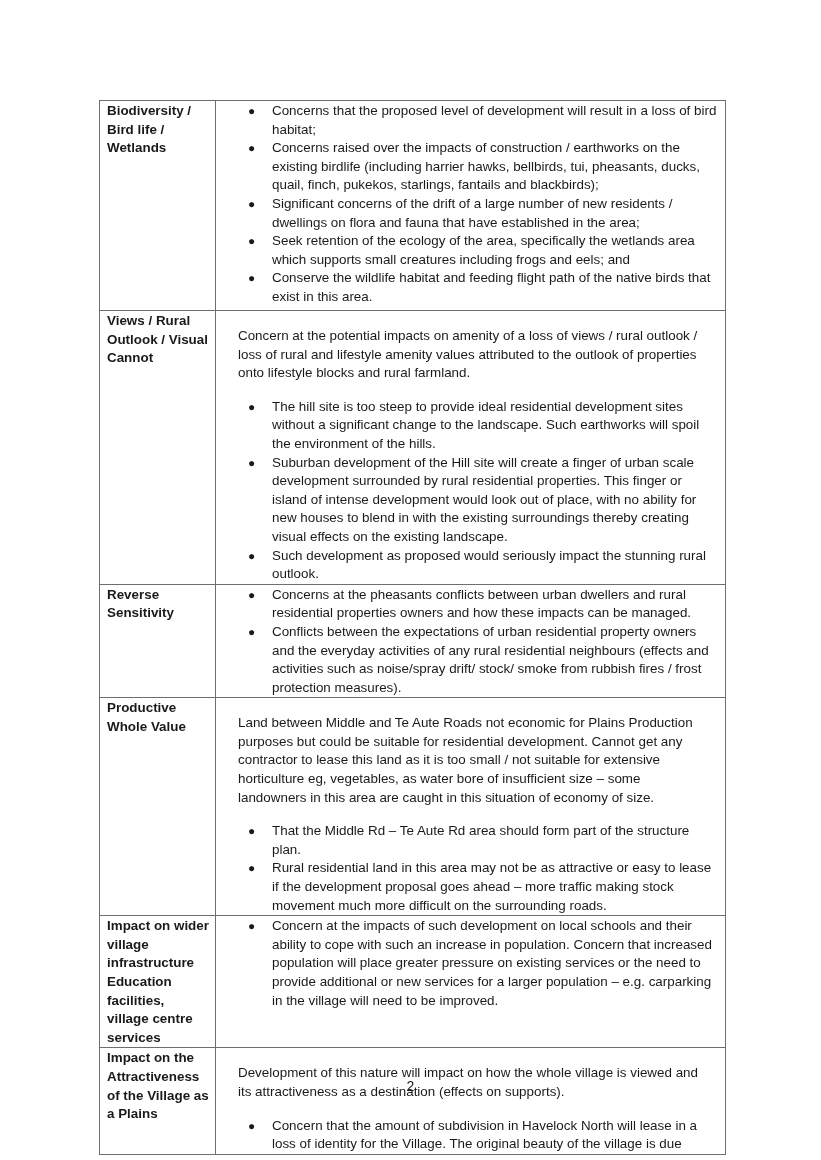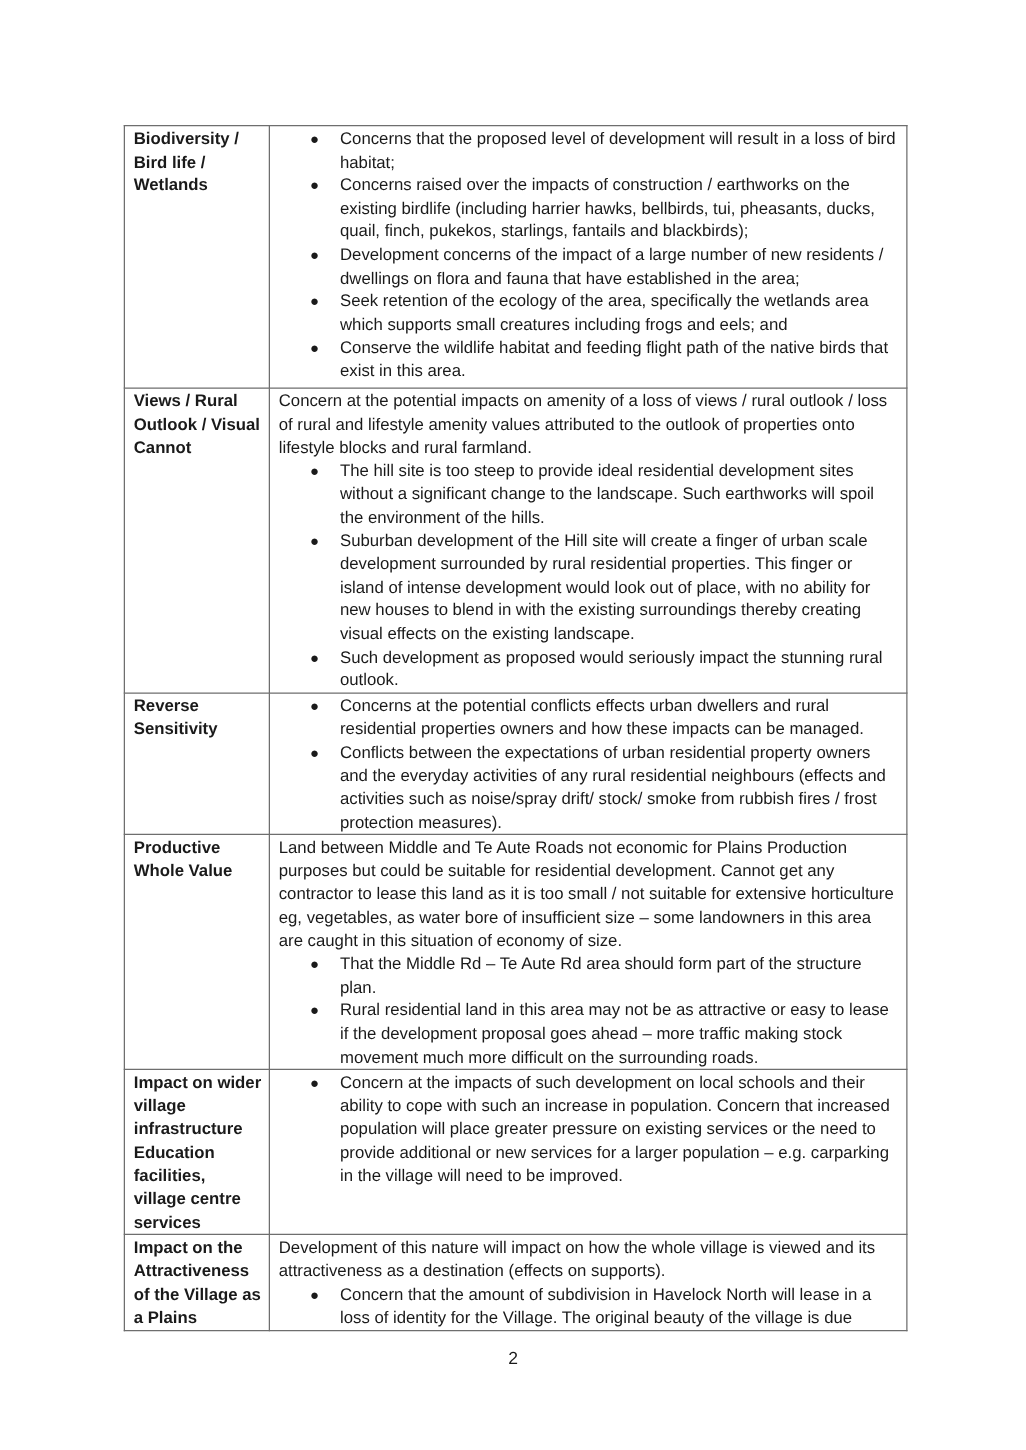--- a/index.html
+++ b/index.html
@@ -11,38 +11,38 @@
     border-collapse: collapse; table-layout: fixed;
     font-size: 13.4px; line-height: 18.6px;
   }
   table.concerns td { border: 1px solid #6e6e6e; vertical-align: top; padding: 1px 6px 0 7px; }
   td.topic { width: 102px; font-weight: bold; padding-left: 7px; }
   td.body { padding-left: 6px; padding-right: 6px; }
   ul.bullets { list-style: none; margin: 0; padding: 0 0 0 49px; }
   ul.bullets li { position: relative; margin: 0; }
   ul.bullets li .bullet { position: absolute; left: -24px; top: 0; font-size: 12px; }
   ul.bullets.indented { padding-left: 49px; }
-  p.intro { margin: 0; }
+  p.intro { margin: 15px; }
   .page-number { position: absolute; left: 0; width: 821px; top: 1076px; text-align: center;
                  font-size: 14px; }
 </style>
 </head>
 <body>
 
 <div class="page">
   <table class="concerns">
     <tbody id="table-body">
 
       <tr style="height:210px">
         <td class="topic" style="width:102px">Biodiversity / Bird life / Wetlands</td>
         <td class="body">
           <ul class="bullets">
             <li><span class="bullet">●</span><span>Concerns that the proposed level of development will result in a loss of bird habitat;</span></li>
             <li><span class="bullet">●</span><span>Concerns raised over the impacts of construction / earthworks on the existing birdlife (including harrier hawks, bellbirds, tui, pheasants, ducks, quail, finch, pukekos, starlings, fantails and blackbirds);</span></li>
-            <li><span class="bullet">●</span><span>Development concerns of the impact of a large number of new residents / dwellings on flora and fauna that have established in the area;</span></li>
+            <li><span class="bullet">●</span><span>Significant concerns of the drift of a large number of new residents / dwellings on flora and fauna that have established in the area;</span></li>
             <li><span class="bullet">●</span><span>Seek retention of the ecology of the area, specifically the wetlands area which supports small creatures including frogs and eels; and</span></li>
             <li><span class="bullet">●</span><span>Conserve the wildlife habitat and feeding flight path of the native birds that exist in this area.</span></li>
           </ul>
         </td>
       </tr>
 
       <tr style="height:243px">
         <td class="topic">Views / Rural Outlook / Visual Cannot</td>
         <td class="body">
           <p class="intro">Concern at the potential impacts on amenity of a loss of views / rural outlook / loss of rural and lifestyle amenity values attributed to the outlook of properties onto lifestyle blocks and rural farmland.</p>
@@ -51,21 +51,21 @@
             <li><span class="bullet">●</span><span>Suburban development of the Hill site will create a finger of urban scale development surrounded by rural residential properties.  This finger or island of intense development would look out of place, with no ability for new houses to blend in with the existing surroundings thereby creating visual effects on the existing landscape.</span></li>
             <li><span class="bullet">●</span><span>Such development as proposed would seriously impact the stunning rural outlook.</span></li>
           </ul>
         </td>
       </tr>
 
       <tr style="height:113px">
         <td class="topic">Reverse Sensitivity</td>
         <td class="body">
           <ul class="bullets">
-            <li><span class="bullet">●</span><span>Concerns at the potential conflicts effects urban dwellers and rural residential properties owners and how these impacts can be managed.</span></li>
+            <li><span class="bullet">●</span><span>Concerns at the pheasants conflicts between urban dwellers and rural residential properties owners and how these impacts can be managed.</span></li>
             <li><span class="bullet">●</span><span>Conflicts between the expectations of urban residential property owners and the everyday activities of any rural residential neighbours (effects and activities such as noise/spray drift/ stock/ smoke from rubbish fires / frost protection measures).</span></li>
           </ul>
         </td>
       </tr>
 
       <tr style="height:187px">
         <td class="topic">Productive Whole Value</td>
         <td class="body">
           <p class="intro">Land between Middle and Te Aute Roads not economic for Plains Production purposes but could be suitable for residential development.  Cannot get any contractor to lease this land as it is too small / not suitable for extensive horticulture eg, vegetables, as water bore of insufficient size – some landowners in this area are caught in this situation of economy of size.</p>
           <ul class="bullets indented">

